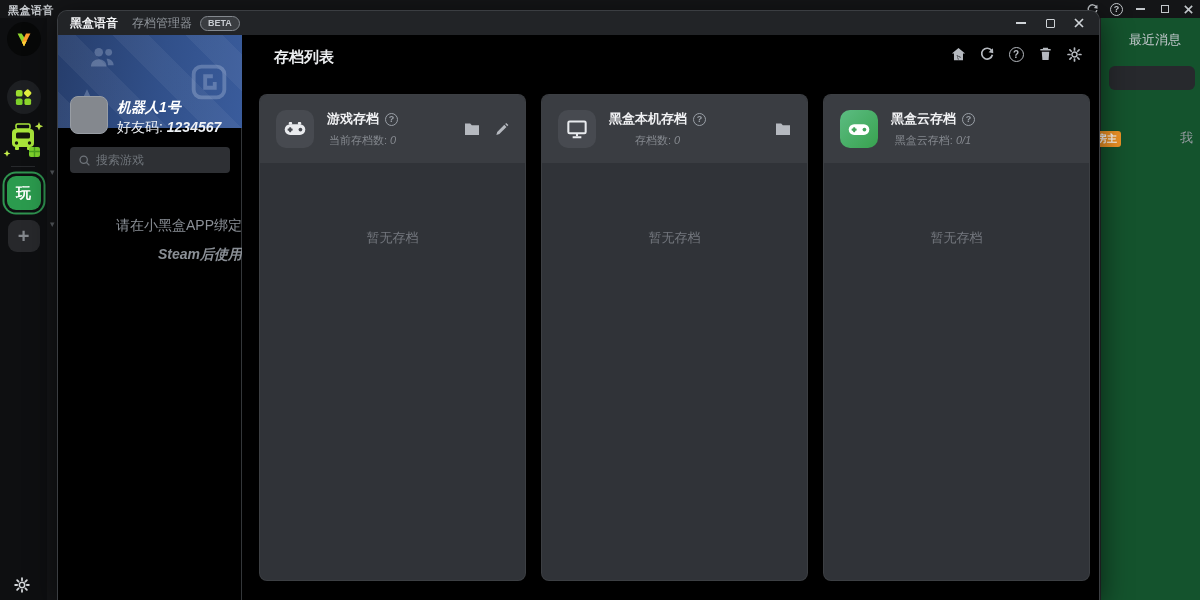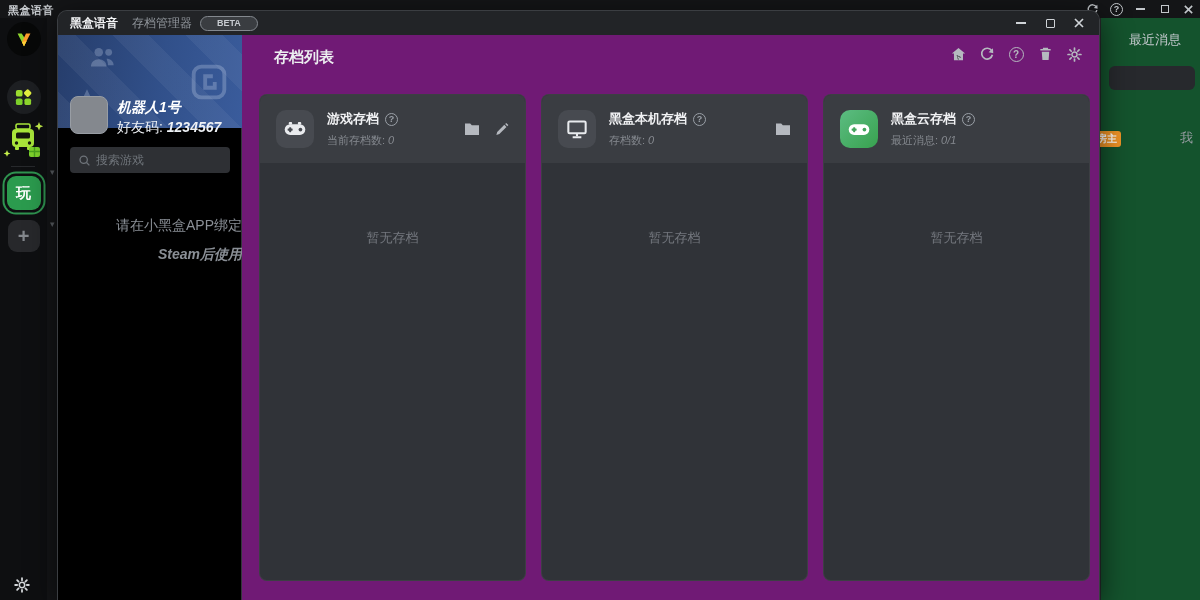--- a/index.html
+++ b/index.html
@@ -37,21 +37,21 @@
   .me-label { position:absolute; left:79px; top:111px; font-size:13px; color:#989da3; }
 
   
   .modal { position:absolute; left:57px; top:10px; width:1043px; height:590px; background:#27292d;
            border:1px solid #3b3e42; border-bottom:none; border-radius:10px 10px 0 0; overflow:hidden; z-index:5;
            box-shadow:0 6px 30px rgba(0,0,0,.6); }
   .m-titlebar { position:relative; height:24px; background:#222427; display:flex; align-items:center; padding:0 12px; }
   .m-appname { font-size:12px; font-weight:bold; color:#f2f3f5; margin-right:14px; }
   .m-pagetitle { font-size:12px; color:#90959b; margin-right:8px; }
   .beta-pill { font-size:9px; font-weight:bold; color:#c7cbd0; border:1px solid #84898f; background:#3a3d41;
-               border-radius:8px; padding:1px 16px; line-height:11px; }
+               border-radius:8px; padding:1px 7px; line-height:11px; }
   .m-controls { margin-left:auto; display:flex; align-items:center; gap:13px; }
   .m-btn { width:16px; height:16px; display:flex; align-items:center; justify-content:center; color:#cfd3d7; cursor:pointer; }
   .mshape-min { width:10px; height:2px; background:#cfd3d7; }
   .mshape-max { width:9px; height:9px; border:1.5px solid #cfd3d7; border-radius:1px; }
 
   .m-body { position:absolute; left:0; top:24px; right:0; bottom:0; display:flex; }
 
   
   .m-left { width:184px; background:#000000; border-right:1px solid #333639; position:relative; flex-shrink:0; }
   .banner { position:absolute; left:0; top:0; width:184px; height:93px; overflow:hidden;
@@ -65,28 +65,28 @@
   .u-code { position:absolute; left:59px; top:84px; font-size:14px; color:#eef1f5; z-index:2; white-space:nowrap; }
   .u-code .val { font-style:italic; font-weight:bold; }
   .search-box { position:absolute; left:12px; top:112px; width:160px; height:26px; background:#2e3034; border-radius:4px;
                 display:flex; align-items:center; padding:0 8px; gap:5px; }
   .search-box input { background:transparent; border:none; outline:none; color:#c6cacf; font-size:12px; width:120px;
                       font-family:"Liberation Sans","DejaVu Sans",sans-serif; }
   .search-box input::placeholder { color:#6e7379; }
   .bind-hint { position:absolute; left:0; top:176px; width:184px; text-align:right; color:#8a8f96; font-size:14px; line-height:29px; }
 
   
-  .m-content { flex:1; position:relative; background:#701a75; }
+  .m-content { flex:1; position:relative; background:#000000; }
   .content-title { position:absolute; left:32px; top:13px; font-size:15px; font-weight:bold; color:#eceef0; }
   .content-actions { position:absolute; right:16px; top:10px; display:flex; align-items:center; gap:11px; }
   .act-btn { width:18px; height:18px; display:flex; align-items:center; justify-content:center; color:#b5b9bf; cursor:pointer; }
 
   .cards-row { position:absolute; left:17px; top:59px; display:flex; gap:15px; }
   .card { width:267px; height:487px; border-radius:8px; overflow:hidden; background:#303338;
-          border:1px solid rgba(255,255,255,.06); }
+          border:1px solid rgba(255,255,255,.06);text-align:center; }
   .card-header { height:68px; background:#3a3d42; display:flex; align-items:center; padding:0 16px; }
   .card-icon { width:38px; height:38px; border-radius:10px; background:#474a50; display:flex; align-items:center; justify-content:center; flex-shrink:0; }
   .card-icon.cloud { background:linear-gradient(135deg,#5cbc82 0%,#38a24f 100%); }
   .card-meta { margin-left:13px; }
   .card-title-row { display:flex; align-items:center; gap:6px; }
   .card-title { font-size:13px; font-weight:bold; color:#f0f1f3; white-space:nowrap; }
   .qmark { width:13px; height:13px; border:1px solid #9aa0a7; border-radius:50%; color:#9aa0a7; font-size:9px; font-weight:bold;
            display:inline-flex; align-items:center; justify-content:center; cursor:pointer; flex-shrink:0; }
   .card-stat { margin-top:5px; font-size:11px; color:#85898f; white-space:nowrap; }
   .card-stat .val { font-style:italic; margin-left:3px; }
@@ -362,21 +362,21 @@
                   <rect x="5.2" y="11.6" width="4.6" height="1.9" rx=".5" fill="#43a55d"></rect>
                   <circle cx="17" cy="12.5" r="1.7" fill="#43a55d"></circle>
                 </svg>
               </div>
               <div class="card-meta">
                 <div class="card-title-row">
                   <span class="card-title">黑盒云存档</span>
                   <span class="qmark">?</span>
                 </div>
                 <div class="card-stat">
-                  <span>最近消息:</span><span class="val">0/1</span>
+                  <span>黑盒云存档:</span><span class="val">0/1</span>
                 </div>
               </div>
             </div>
             <div class="card-body">
               <div class="empty-text">暂无存档</div>
             </div>
           </div>
 
         </div>
       </div>

